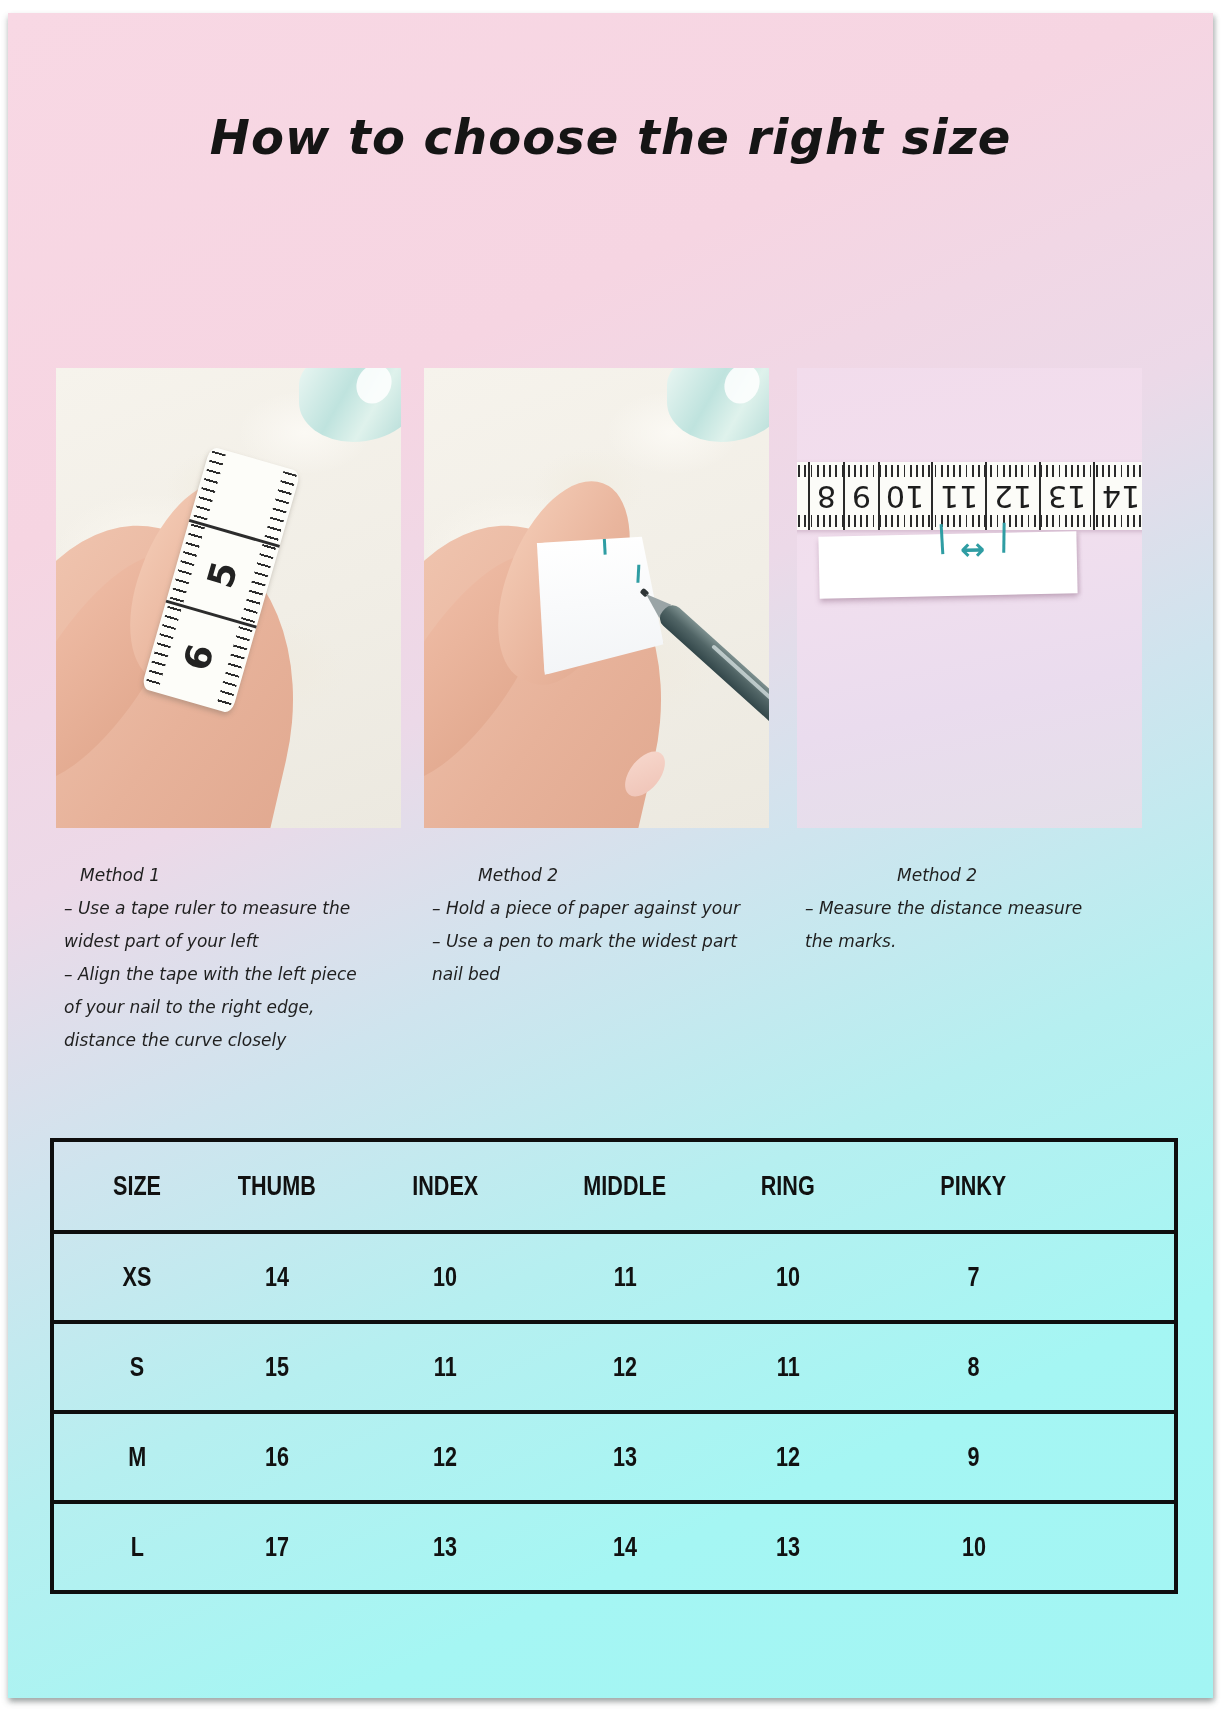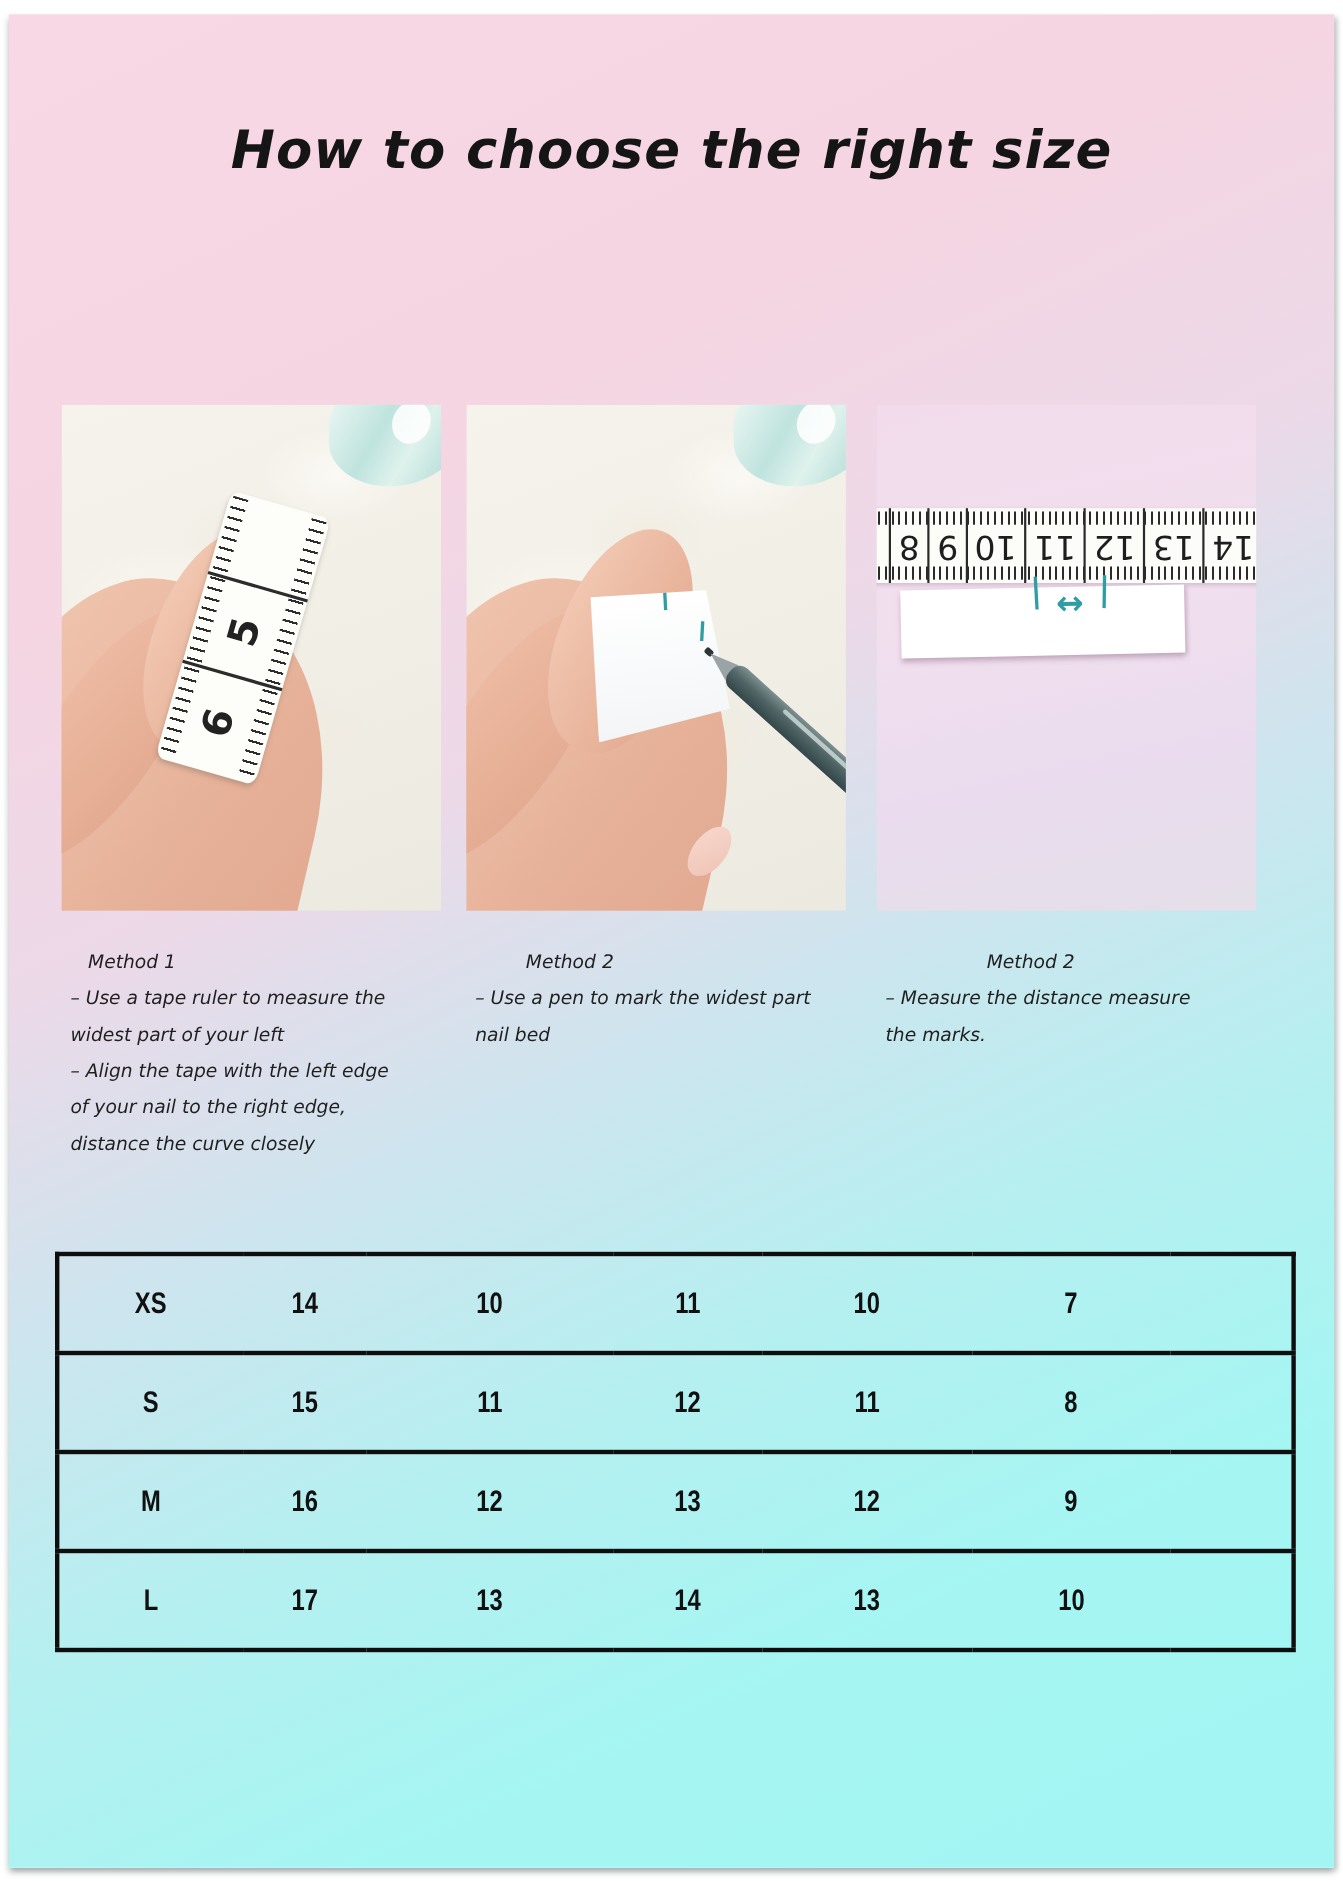--- a/index.html
+++ b/index.html
@@ -239,27 +239,28 @@
       <div class="strip-mark sm1"></div>
       <div class="strip-mark sm2"></div>
       <div class="strip-arrow">↔</div>
     </div>
   </div>
 
   <div class="caption cap1">
     <div class="m-label">Method 1</div>
     <div class="m-line">– Use a tape ruler to measure the</div>
     <div class="m-line">widest part of your left</div>
-    <div class="m-line">– Align the tape with the left edge</div>
+    <div class="m-line">– Align the tape with the left piece</div>
     <div class="m-line">of your nail to the right edge,</div>
     <div class="m-line">distance the curve closely</div>
   </div>
 
   <div class="caption cap2">
     <div class="m-label">Method 2</div>
+    <div class="m-line">– Hold a piece of paper against your</div>
     <div class="m-line">– Use a pen to mark the widest part</div>
     <div class="m-line">nail bed</div>
   </div>
 
   <div class="caption cap3">
     <div class="m-label">Method 2</div>
     <div class="m-line">– Measure the distance measure</div>
     <div class="m-line">the marks.</div>
   </div>
 
@@ -267,20 +268,29 @@
     <colgroup>
       <col style="width:15%">
         <col style="width:10%">
         <col style="width:20%">
       <col style="width:12%">
         <col style="width:17%">
         <col style="width:16%">
         <col style="width:10%">
     </colgroup>
     <tbody>
+        <tr class="hdr">
+      <th><span class="cell-txt">SIZE</span></th>
+      <th><span class="cell-txt">THUMB</span></th>
+      <th><span class="cell-txt">INDEX</span></th>
+      <th><span class="cell-txt">MIDDLE</span></th>
+      <th><span class="cell-txt">RING</span></th>
+      <th><span class="cell-txt">PINKY</span></th>
+      <th></th>
+    </tr>
     <tr>
       <td><span class="cell-txt">XS</span></td>
       <td><span class="cell-txt">14</span></td>
       <td><span class="cell-txt">10</span></td>
       <td><span class="cell-txt">11</span></td>
       <td><span class="cell-txt">10</span></td>
       <td><span class="cell-txt">7</span></td>
       <td></td>
     </tr>
     <tr>

